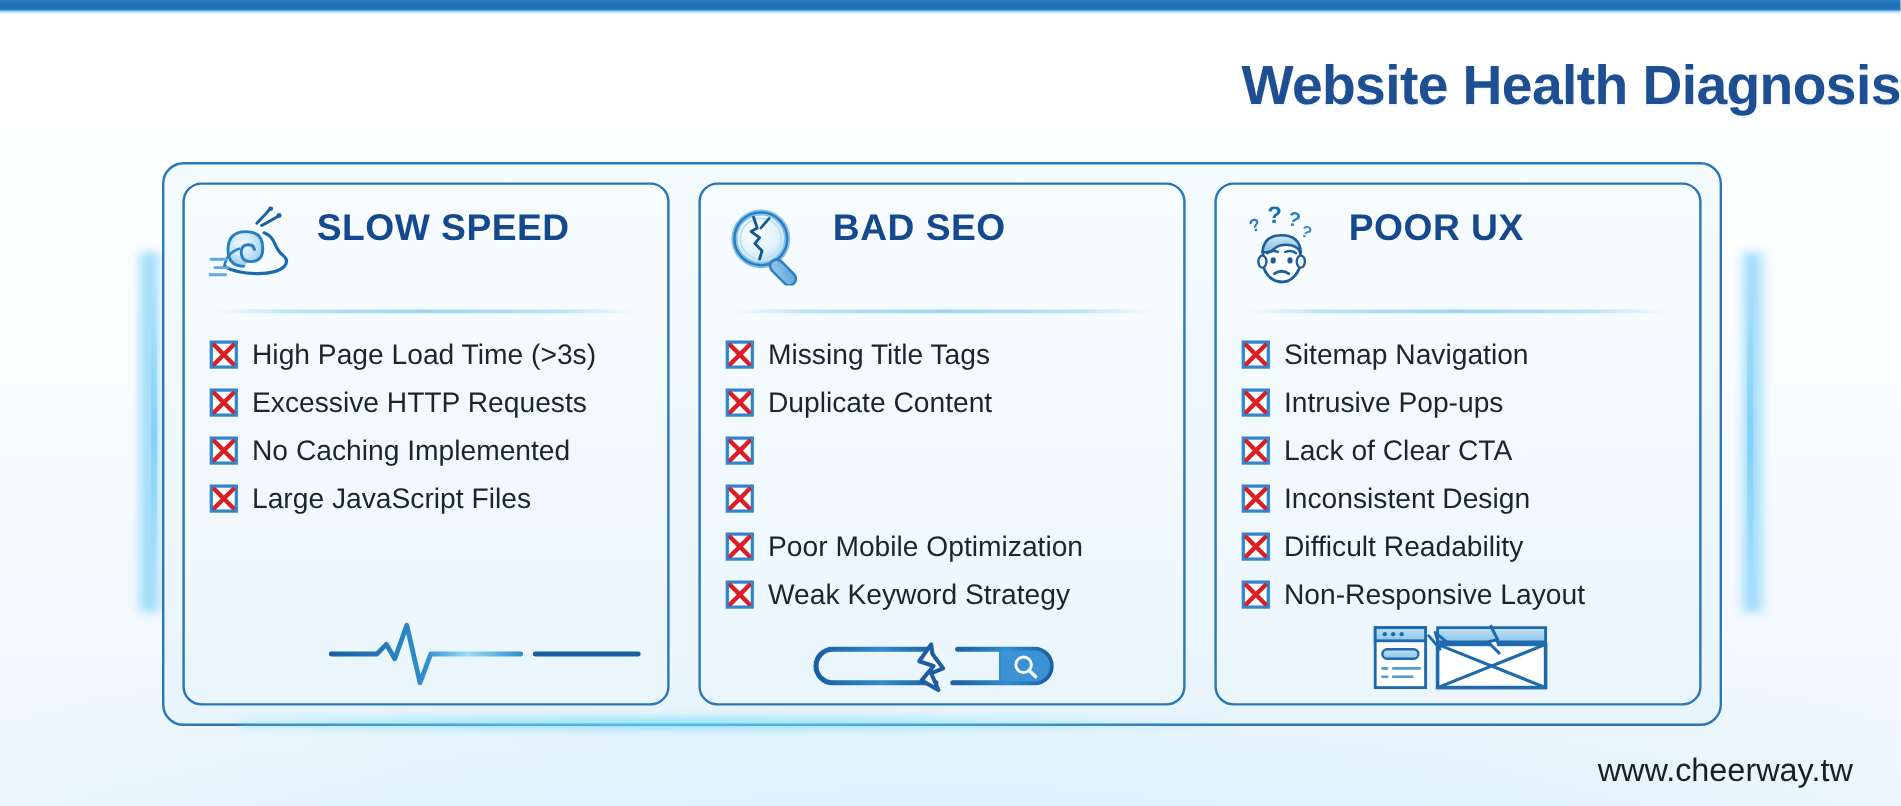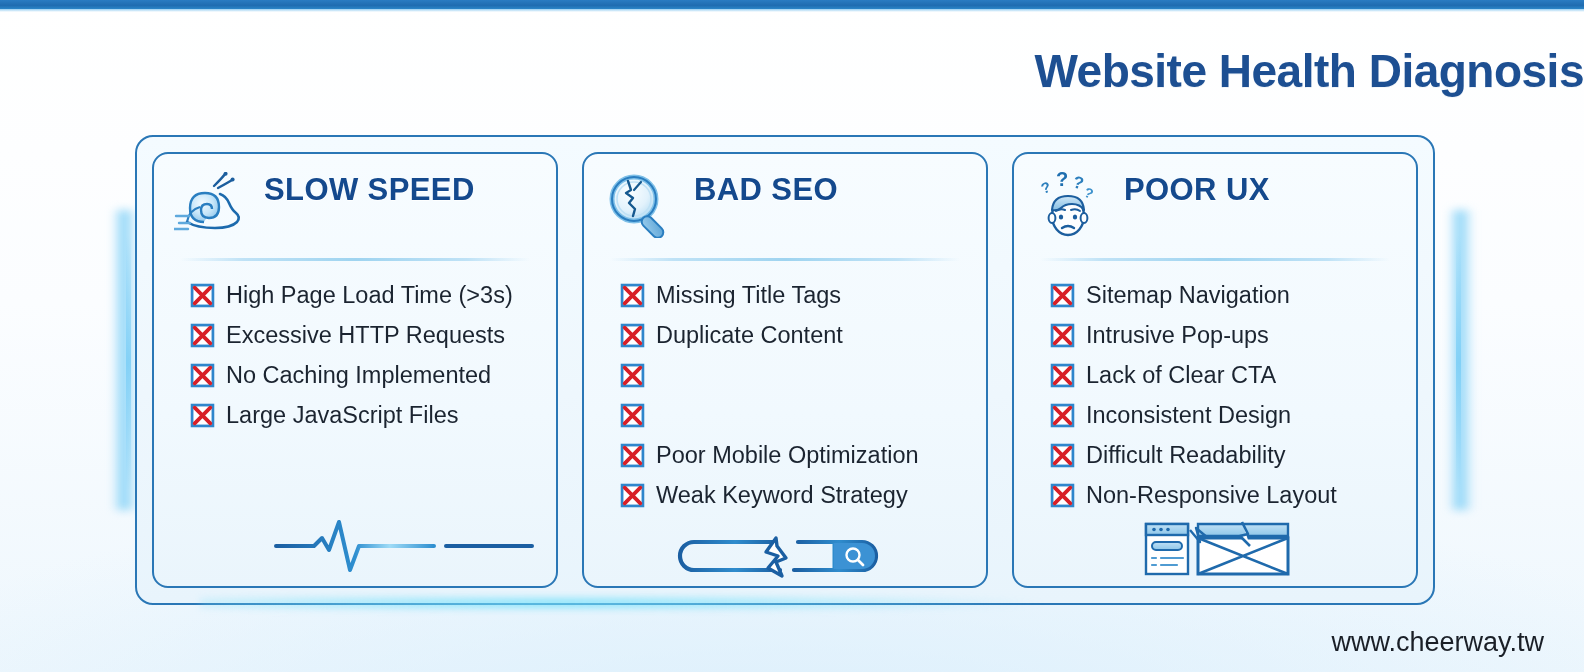--- a/index.html
+++ b/index.html
@@ -85,21 +85,21 @@
   .card-icon { width: 76px; height: 66px; flex: 0 0 76px; }
   .card-title {
     font-size: 31px; font-weight: 700; letter-spacing: .4px;
     color: #14498d;
     text-shadow: 0 1px 1px rgba(255,255,255,.9);
   }
   .divider {
     margin: 12px 26px 0 26px; height: 3px; border-radius: 2px;
     background: linear-gradient(90deg, rgba(180,222,246,0) 0%, #bfe2f6 18%, #9fd4f0 50%, #bfe2f6 82%, rgba(180,222,246,0) 100%);
   }
-  .list { margin: 14px 0 0 0; padding: 0 10px 0 36px; list-style: none; }
+  .list { margin: 14px 0 0 0; padding: 0 10px 0 20px; list-style: none; }
   .list li {
     display: flex; align-items: center; gap: 11px;
     height: 40px;
     font-size: 23.5px; color: #1b2430;
     white-space: nowrap;
   }
   .x-icon { width: 25px; height: 25px; flex: 0 0 25px; }
   
   .deco { position: absolute; bottom: 8px; left: 0; width: 100%; height: 74px; }
   .deco-inner { position: absolute; }

